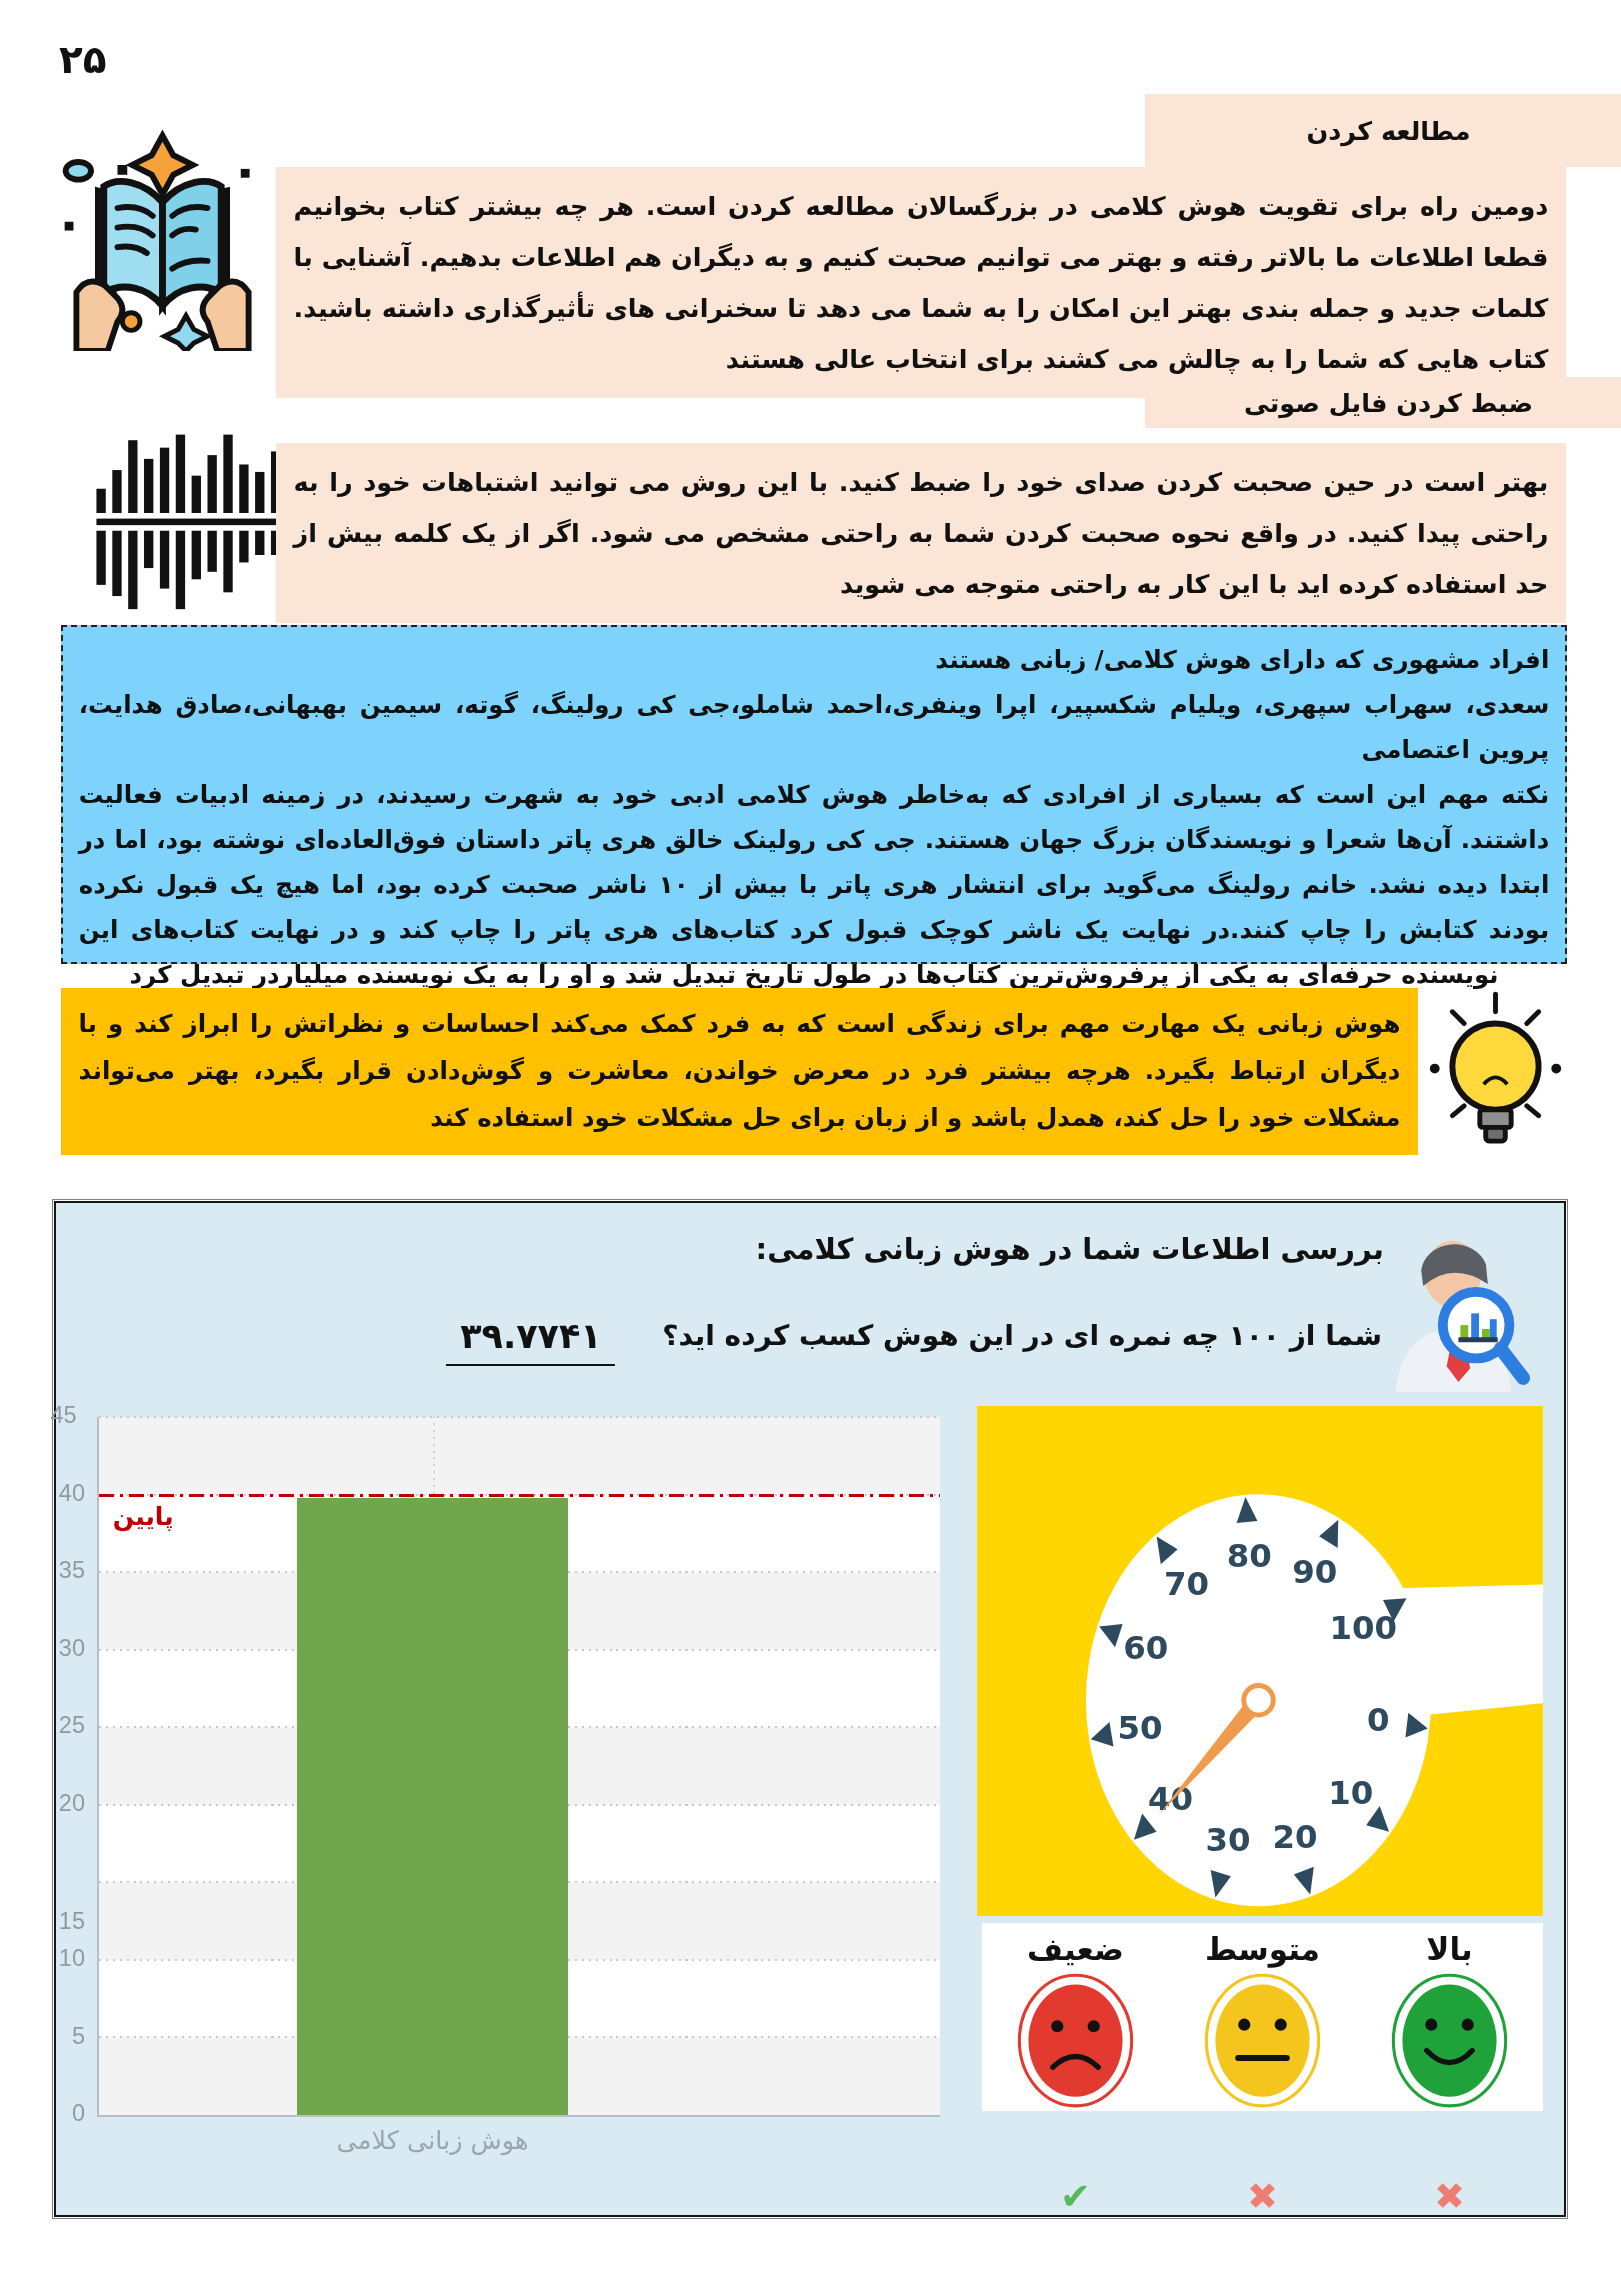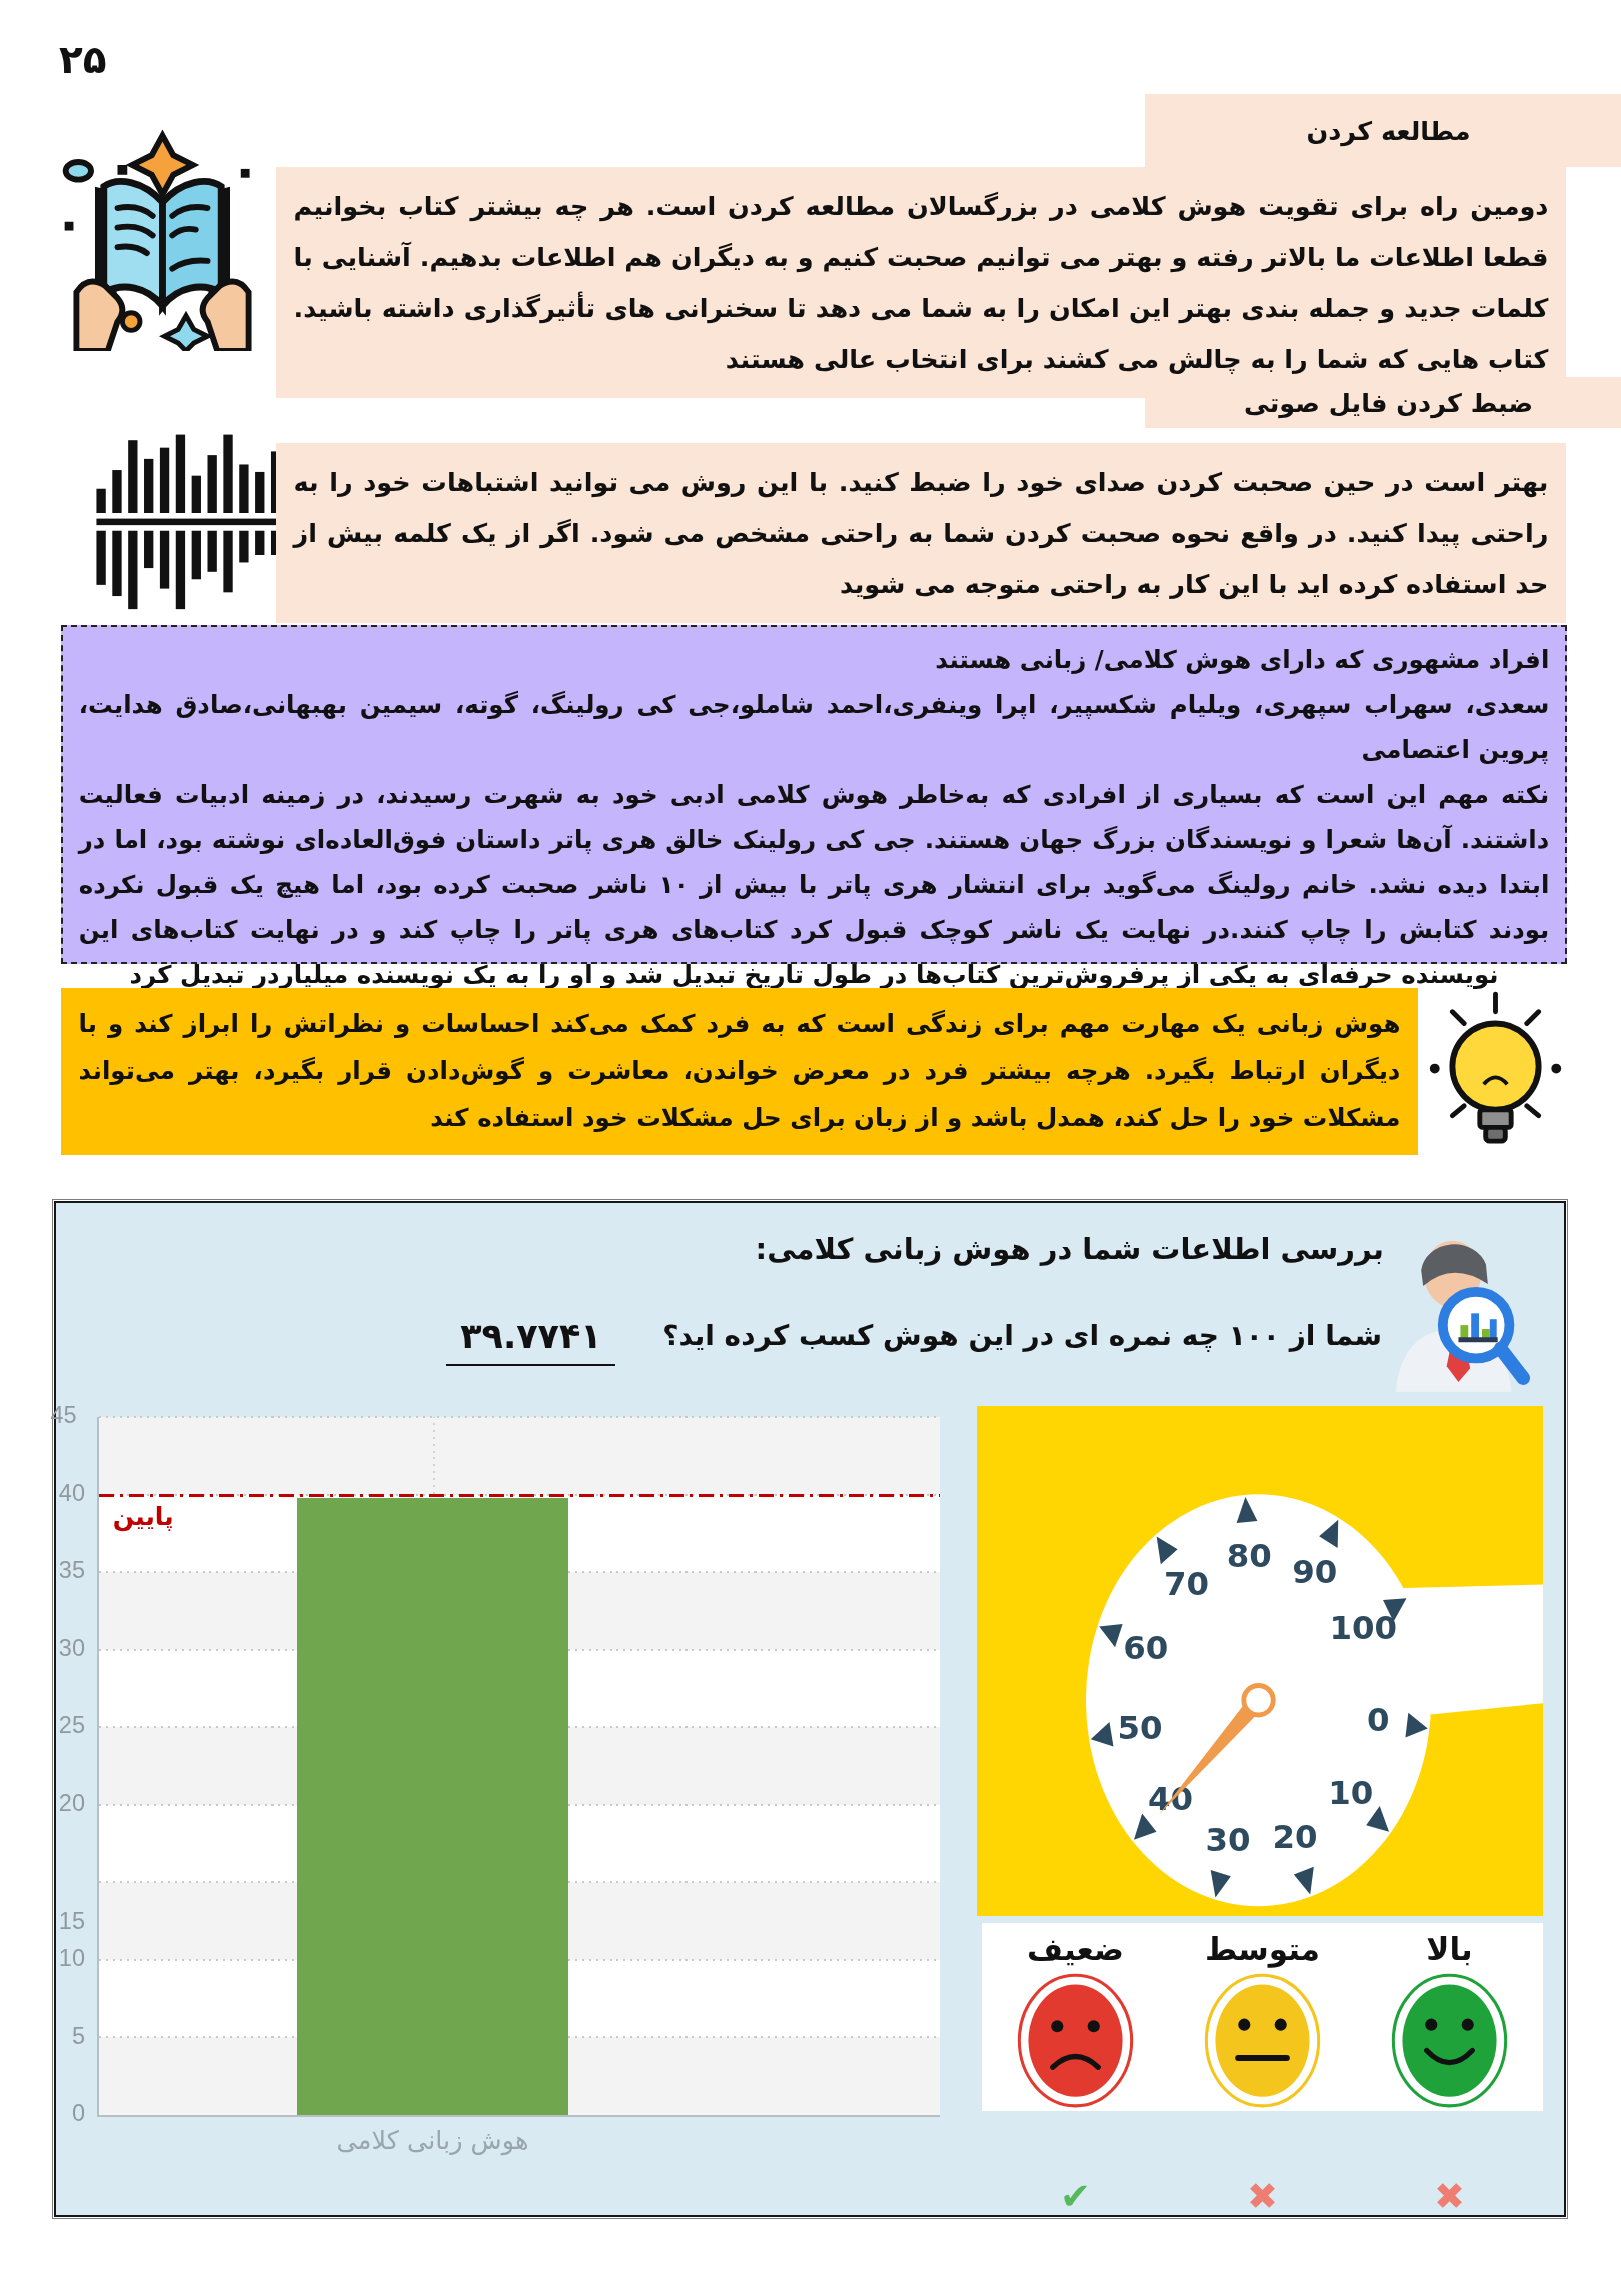--- a/index.html
+++ b/index.html
@@ -18,21 +18,21 @@
   .sec-body{position:absolute;background:#fbe5d6;left:276px;width:1290px;box-sizing:border-box;
             padding:13.7px 17.6px;font-size:25.5px;font-weight:700;line-height:51px;
             direction:rtl;text-align:justify;}
   .body-reading{top:167px;height:231px;}
   .body-recording{top:443px;height:180px;}
 
   .book-icon{left:49px;top:114px;width:227px;height:237px;}
   .audio-icon{left:90px;top:429px;width:235px;height:196px;}
 
   .famous-box{position:absolute;left:61px;top:625px;width:1506px;height:339px;box-sizing:border-box;
-              background:#c4b5fd;border:2px dashed #222;padding:9.8px 15.7px;
+              background:#7dd3fc;border:2px dashed #222;padding:9.8px 15.7px;
               direction:rtl;font-size:24.5px;font-weight:700;line-height:45px;}
   .famous-title{text-align:right;}
   .famous-names{text-align:justify;}
   .famous-body{text-align:justify;text-align-last:center;}
 
   .note-box{position:absolute;left:61px;top:988px;width:1357px;height:167px;box-sizing:border-box;
             background:#ffc000;padding:11.8px 17.6px;direction:rtl;text-align:justify;
             font-size:24.5px;font-weight:700;line-height:47px;}
   .bulb-icon{left:1423px;top:990px;width:145px;height:165px;}
 

